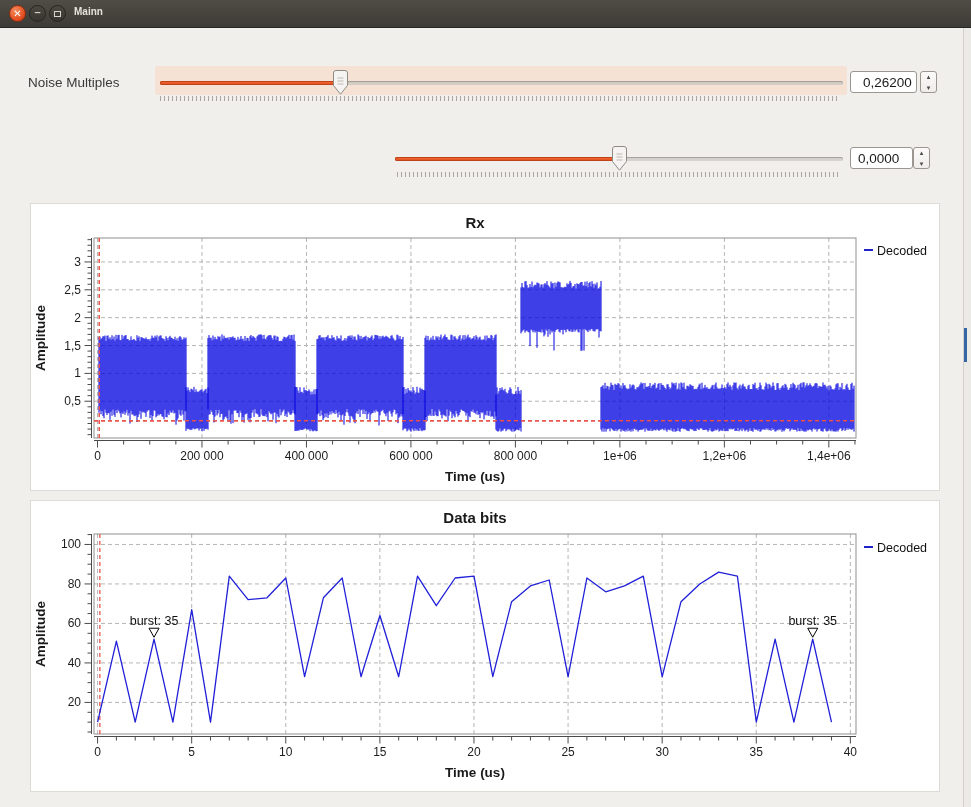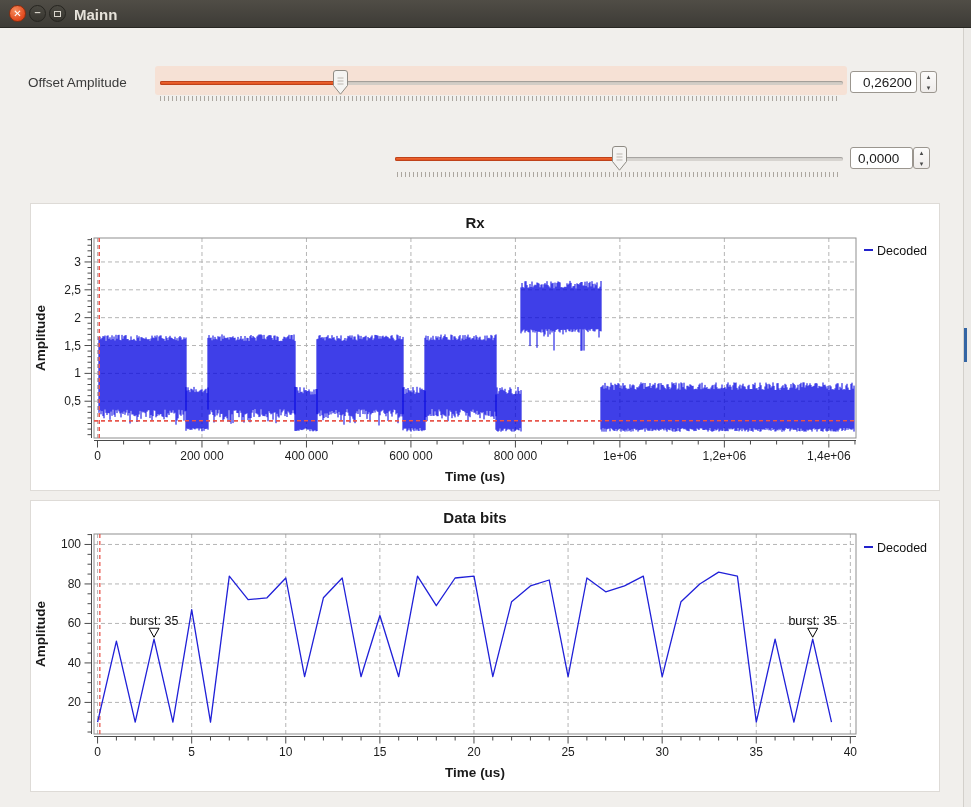--- a/index.html
+++ b/index.html
@@ -10,21 +10,21 @@
   .titlebar{position:absolute;left:0;top:0;width:971px;height:28px;
     background:linear-gradient(#504d46,#3d3b36);border-bottom:1px solid #282722;}
   .tb-btn{position:absolute;top:5px;width:17px;height:17px;border-radius:50%;
     display:flex;align-items:center;justify-content:center;font-size:10px;line-height:1;}
   .tb-close{left:9px;background:radial-gradient(circle at 35% 30%,#f58c5d,#e2491d 70%);
     border:1px solid #8c2c0e;color:#fff;font-weight:bold;}
   .tb-dark{background:linear-gradient(#4b4942,#37352f);border:1px solid #262520;color:#d9d5cc;}
   .tb-min{left:29px;font-weight:bold;font-size:11px;padding-bottom:3px;}
   .tb-max{left:49px;}
   .max-glyph{display:block;width:7px;height:6px;border:1.5px solid #d9d5cc;}
-  .tb-title{position:absolute;left:74px;top:6px;color:#e6e2da;font-weight:bold;font-size:15px;}
+  .tb-title{position:absolute;left:74px;top:6px;color:#e6e2da;font-weight:bold;font-size:10px;}
   
   .ctl-label{position:absolute;font-size:13.5px;color:#3a3a3a;}
   .lbl1{left:28px;top:75px;}
   .lbl2{left:28px;top:151px;}
   .slider{position:absolute;height:36px;}
   .s1{left:155px;top:66px;width:692px;}
   .s2{left:393px;top:142px;width:455px;}
   .focus-bg{position:absolute;left:0;top:0;right:0;height:29px;background:#f6e1d5;border-radius:3px;}
   .groove{position:absolute;top:15px;height:4px;border-radius:2px;background:#d3cdc6;
     box-shadow:inset 0 1px 1px rgba(0,0,0,.25);}
@@ -78,21 +78,21 @@
     </div>
     <div class="tb-btn tb-dark tb-min">
       <span>–</span>
     </div>
     <div class="tb-btn tb-dark tb-max">
       <span class="max-glyph"></span>
     </div>
     <div class="tb-title">Mainn</div>
   </div>
 
-  <div class="ctl-label lbl1">Offset Amplitude</div>
+  <div class="ctl-label lbl1">Noise Multiples</div>
   <div class="slider s1">
     <div class="focus-bg"></div>
     <div class="groove"></div>
     <div class="fill"></div>
     <div class="handle">
       <svg width="15" height="25" viewBox="0 0 15 25">
         <path d="M3,0.5 H12 Q14.5,0.5 14.5,3 V15.5 L7.5,24.2 L0.5,15.5 V3 Q0.5,0.5 3,0.5 Z" fill="#f5f4f2" stroke="#8f8b84" stroke-width="1"></path>
         <path d="M4.5,8 H10.5 M4.5,11 H10.5 M4.5,14 H10.5" stroke="#bcb7b0" stroke-width="1"></path>
       </svg>
     </div>

